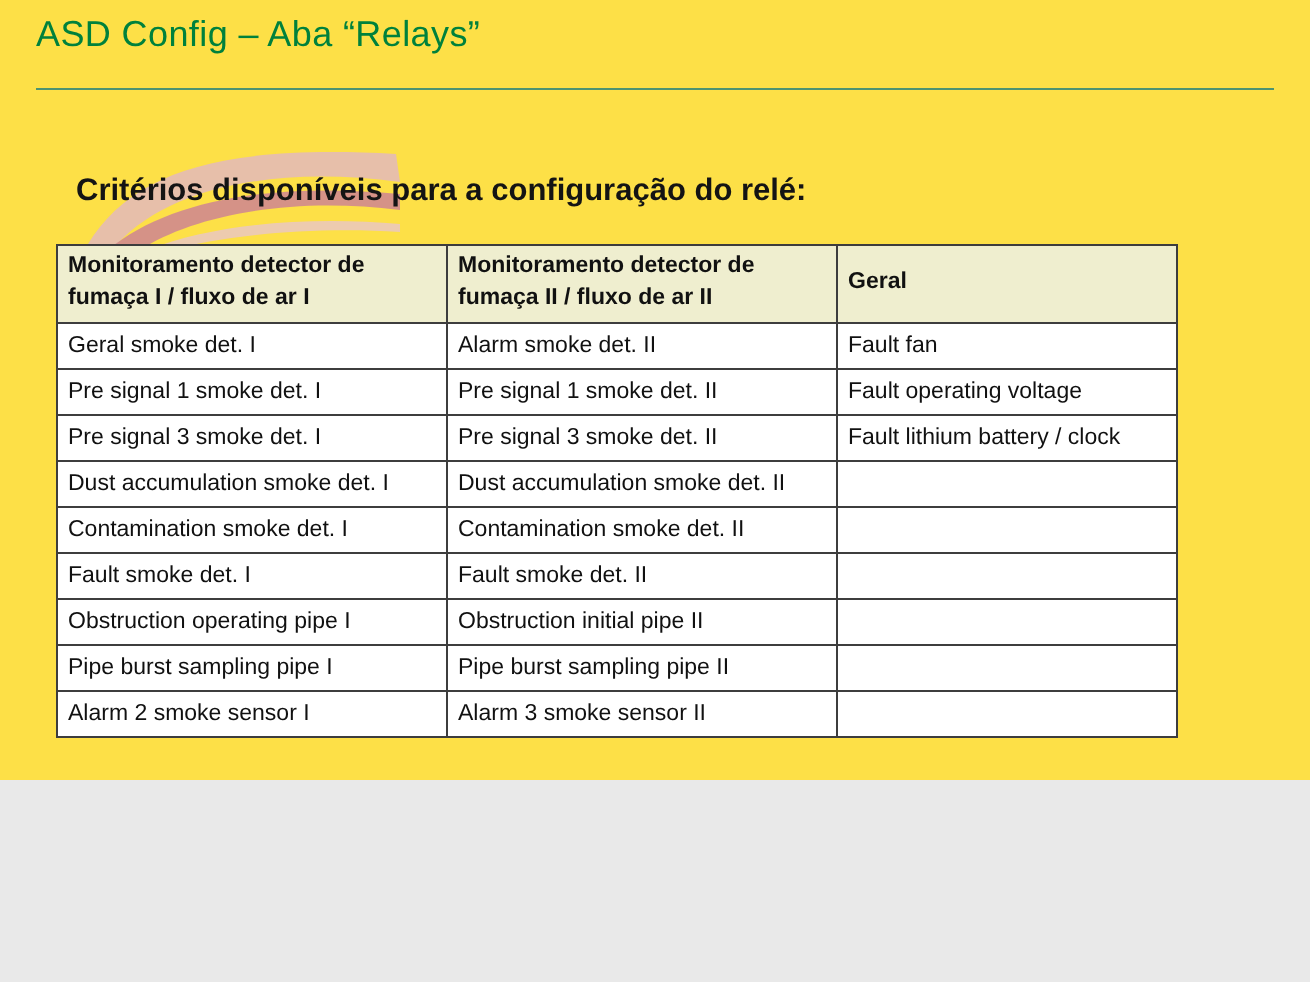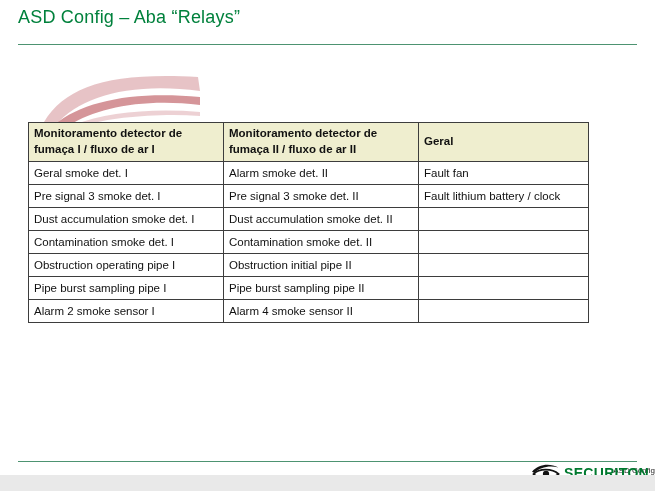--- a/index.html
+++ b/index.html
@@ -3,22 +3,22 @@
 <meta charset="utf-8">
 <style>
   html, body { margin: 0; padding: 0; }
   body {
     font-family: "Liberation Sans", sans-serif;
     background: #e9e9e9;
   }
   .slide {
     position: relative;
     width: 655px;
-    height: 475px;
-    background: #ffffff;
+    height: 390px;
+    background: #fde047;
     overflow: hidden;
   }
   .slide-title {
     position: absolute;
     left: 18px;
     top: 7px;
     font-size: 18px;
     color: #00813c;
     letter-spacing: 0.2px;
     white-space: nowrap;
@@ -117,20 +117,21 @@
 
   <div class="slide-title">ASD Config – Aba “Relays”</div>
   <div class="rule rule-top"></div>
 
   <svg class="watermark" viewBox="0 0 156 55" aria-hidden="true">
     <path d="M0,52 C22,16 66,2 154,7 L156,21 C88,12 36,26 12,55 Z" fill="#e3b8bc" opacity="0.85"></path>
     <path d="M10,55 C40,30 92,21 156,27 L156,35 C100,28 52,38 26,55 Z" fill="#d08a8e" opacity="0.9"></path>
     <path d="M30,55 C62,42 110,38 156,42 L156,46 C112,43 66,48 42,55 Z" fill="#e8c6c9" opacity="0.8"></path>
   </svg>
 
+  <div class="section-heading">Critérios disponíveis para a configuração do relé:</div>
 
   <table class="criteria">
     <colgroup>
         <col class="c1">
         <col class="c2">
         <col class="c3">
       </colgroup>
     <thead>
       <tr>
         <th>Monitoramento detector de fumaça I / fluxo de ar I</th>
@@ -138,47 +139,57 @@
         <th>Geral</th>
       </tr>
     </thead>
     <tbody>
       <tr>
         <td>Geral smoke det. I</td>
         <td>Alarm smoke det. II</td>
         <td>Fault fan</td>
       </tr>
       <tr>
+        <td>Pre signal 1 smoke det. I</td>
+        <td>Pre signal 1 smoke det. II</td>
+        <td>Fault operating voltage</td>
+      </tr>
+      <tr>
         <td>Pre signal 3 smoke det. I</td>
         <td>Pre signal 3 smoke det. II</td>
         <td>Fault lithium battery / clock</td>
       </tr>
       <tr>
         <td>Dust accumulation smoke det. I</td>
         <td>Dust accumulation smoke det. II</td>
         <td></td>
       </tr>
       <tr>
         <td>Contamination smoke det. I</td>
         <td>Contamination smoke det. II</td>
         <td></td>
       </tr>
       <tr>
+        <td>Fault smoke det. I</td>
+        <td>Fault smoke det. II</td>
+        <td></td>
+      </tr>
+      <tr>
         <td>Obstruction operating pipe I</td>
         <td>Obstruction initial pipe II</td>
         <td></td>
       </tr>
       <tr>
         <td>Pipe burst sampling pipe I</td>
         <td>Pipe burst sampling pipe II</td>
         <td></td>
       </tr>
       <tr>
         <td>Alarm 2 smoke sensor I</td>
-        <td>Alarm 4 smoke sensor II</td>
+        <td>Alarm 3 smoke sensor II</td>
         <td></td>
       </tr>
     </tbody>
   </table>
 
   <div class="rule rule-bottom"></div>
   <div class="footer-center">ASD Config</div>
 
   <div class="logo">
     <svg class="eye" viewBox="0 0 36 22" aria-hidden="true">

